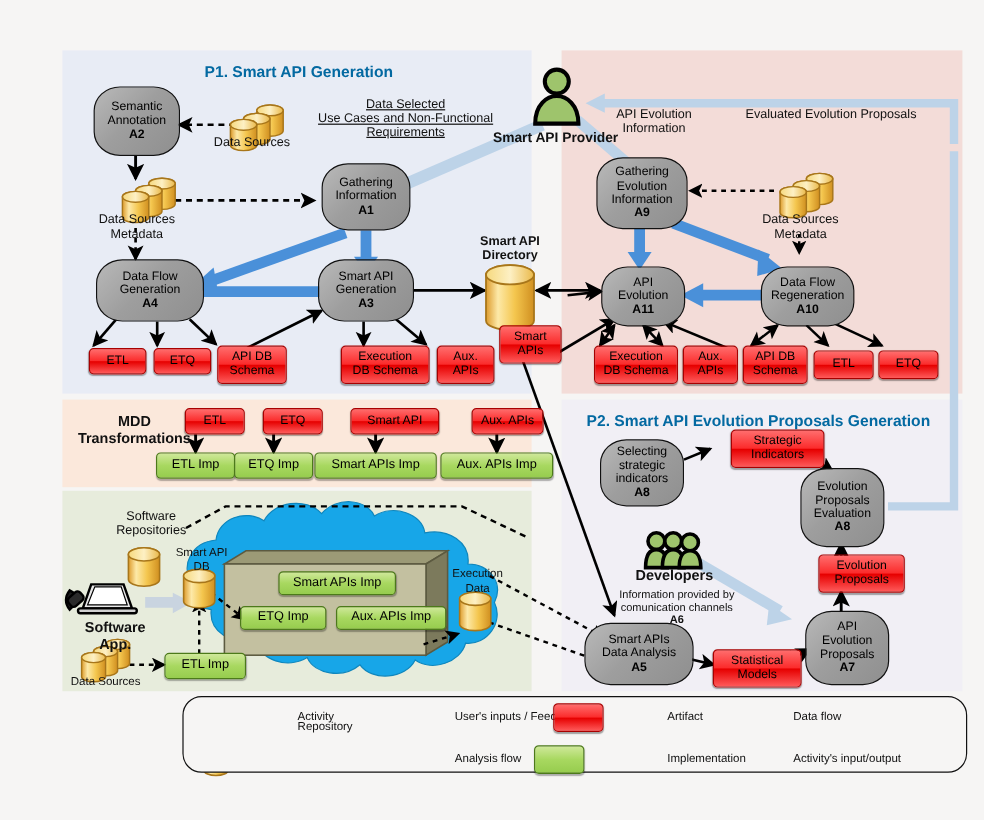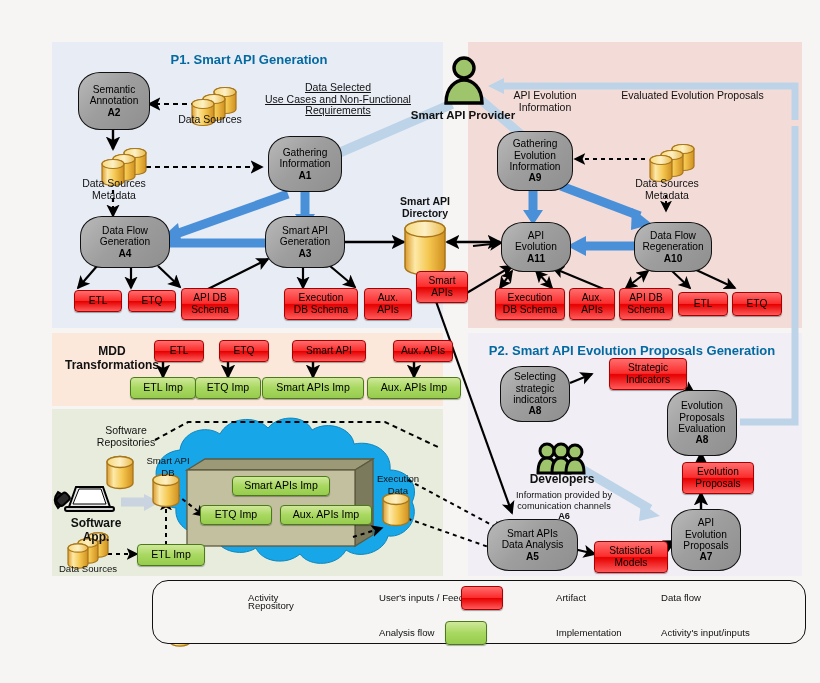--- a/index.html
+++ b/index.html
@@ -467,18 +467,18 @@
 
   <div class="legendbox" style="left:152px;top:580px;width:652px;height:62px;"></div>
 
   <div class="leg-t" style="left:200px;top:592px;">Activity</div>
   <div class="leg-t" style="left:200px;top:600px;">Repository</div>
   <div class="leg-t" style="left:331px;top:592px;">User's inputs / Feedback</div>
   <div class="leg-t" style="left:331px;top:627px;">Analysis flow</div>
   <div class="leg-t" style="left:508px;top:592px;">Artifact</div>
   <div class="leg-t" style="left:508px;top:627px;">Implementation</div>
   <div class="leg-t" style="left:613px;top:592px;">Data flow</div>
-  <div class="leg-t" style="left:613px;top:627px;">Activity's input/inputs</div>
+  <div class="leg-t" style="left:613px;top:627px;">Activity's input/output</div>
 
   <div class="art" style="left:445px;top:586px;width:42px;height:24px;"></div>
   <div class="imp" style="left:445px;top:621px;width:42px;height:24px;"></div>
 
 </div>
 
 </body></html>

